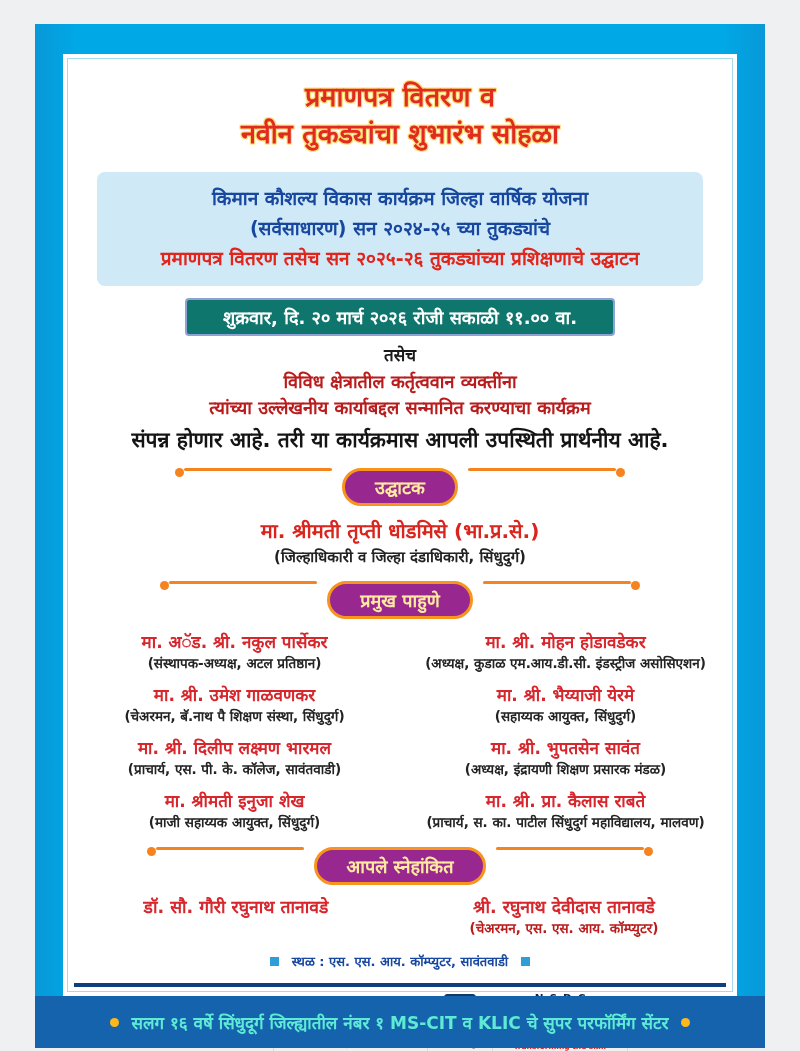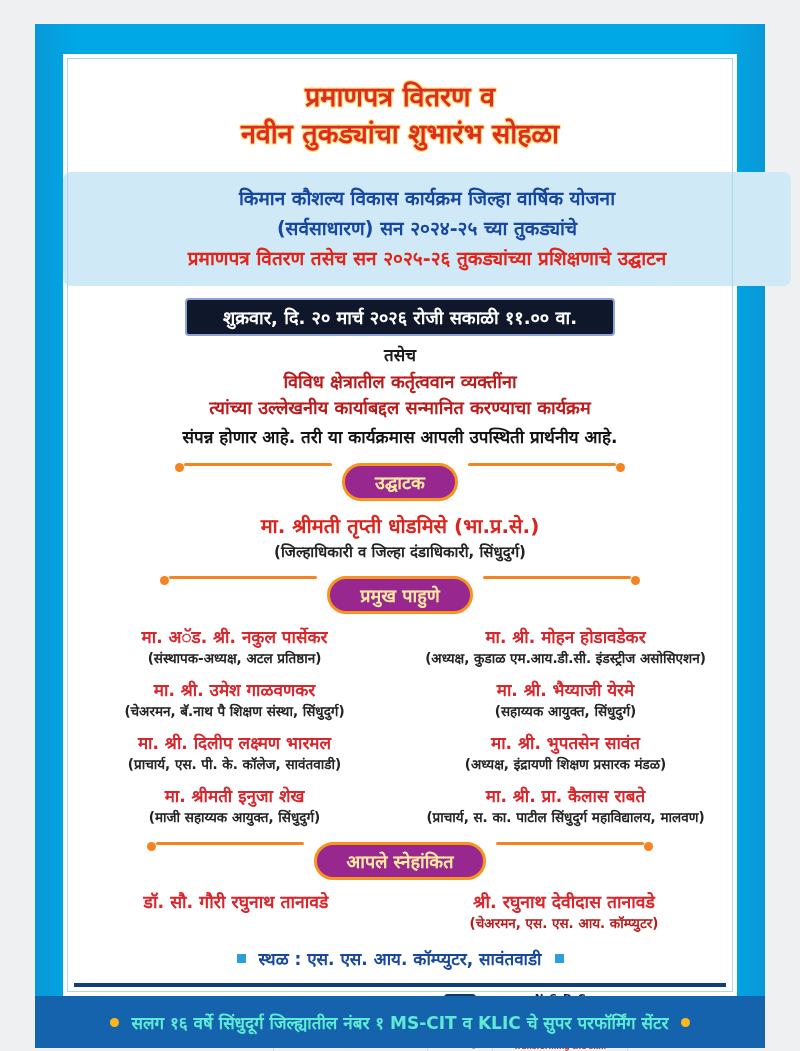--- a/index.html
+++ b/index.html
@@ -16,31 +16,31 @@
   }
   .card {
     position:absolute; left:28px; top:30px; width:674px; height:942px;
     background:#ffffff; text-align:center;
   }
   .keyline { position:absolute; inset:4px; border:1px solid #a4dcee; pointer-events:none; }
 
   .title { margin-top:24px; color:#e02b20; font-weight:bold; font-size:27px; line-height:37px;
     text-shadow:1px 1px 0 #ffdf7a, -1px -1px 0 #ffdf7a, 1px -1px 0 #ffdf7a, -1px 1px 0 #ffdf7a; }
 
-  .info-box { margin:20px auto 0; width:728px; background:#cfe9f7; border-radius:8px;
+  .info-box { margin:20px auto 0; width:606px; background:#cfe9f7; border-radius:8px;
     padding:11px 6px 13px; }
   .info-line-blue { color:#17479e; font-weight:bold; font-size:19px; line-height:30px; }
   .info-line-red  { color:#e1251b; font-weight:bold; font-size:19px; line-height:30px; }
 
-  .date-pill { margin:12px auto 0; display:table; background:#0f172a; border:2px solid #8fa2d8;
+  .date-pill { margin:12px auto 0; display:table; background:#0f766e; border:2px solid #8fa2d8;
     color:#ffffff; font-weight:bold; font-size:18px; padding:5px 36px; border-radius:4px; }
 
   .also { margin-top:7px; color:#1a1a1a; font-weight:bold; font-size:17px; }
   .honor { margin-top:3px; color:#b91c1c; font-weight:bold; font-size:18px; line-height:26px; }
-  .closing { margin-top:4px; color:#141414; font-weight:600; font-size:17px; }
+  .closing { margin-top:4px; color:#141414; font-weight:600; font-size:21px; }
 
   .section-row { margin-top:15px; display:flex; align-items:flex-start; justify-content:center; }
   .rule { height:3px; width:148px; background:#f5831f; border-radius:2px; }
   .enddot { width:9px; height:9px; border-radius:50%; background:#f5831f; }
   .pill { margin:0 10px; background:#98278f; border:3px solid #f7941d; color:#ffeaa0;
     border-radius:24px; padding:4px 30px; font-weight:bold; font-size:18px; white-space:nowrap; }
 
   .inaug-name { margin-top:11px; color:#d9251d; font-weight:bold; font-size:20px; }
   .inaug-title { margin-top:2px; color:#222222; font-weight:600; font-size:15px; }
 
@@ -48,21 +48,21 @@
     grid-template-columns:1fr 1fr; row-gap:11px; column-gap:6px; }
   .guest-name { color:#d7262c; font-weight:bold; font-size:17px; line-height:23px; }
   .guest-title { color:#232323; font-weight:600; font-size:13.5px; line-height:19px; }
 
   .hosts-grid { margin:10px auto 0; width:656px; display:grid; grid-template-columns:1fr 1fr; }
   .host-name { color:#d7262c; font-weight:bold; font-size:17.5px; line-height:24px; }
   .host-title { color:#b91c1c; font-weight:600; font-size:13.5px; line-height:19px; }
 
   .venue-row { margin-top:14px; display:flex; align-items:center; justify-content:center; gap:13px; }
   .sq { width:9px; height:9px; background:#2d9ed8; }
-  .venue-text { color:#17479e; font-weight:bold; font-size:17px; }
+  .venue-text { color:#17479e; font-weight:bold; font-size:13px; }
 
   .navy-rule { margin:13px auto 0; width:652px; height:4px; background:#0d3e7d; }
 
   .logo-strip { margin:0 auto; width:660px; height:78px; display:flex;
     align-items:center; justify-content:space-between; padding:0 2px; }
   .vdiv { width:1px; height:54px; background:#d8d8d8; }
   .logo-cell { display:flex; flex-direction:column; align-items:center; justify-content:center; }
 
   .mscit-group { flex-direction:row; gap:7px; align-items:center; }
   .mscit-word { color:#f47b20; font-weight:900; font-size:23px; letter-spacing:0.5px; line-height:24px; }

